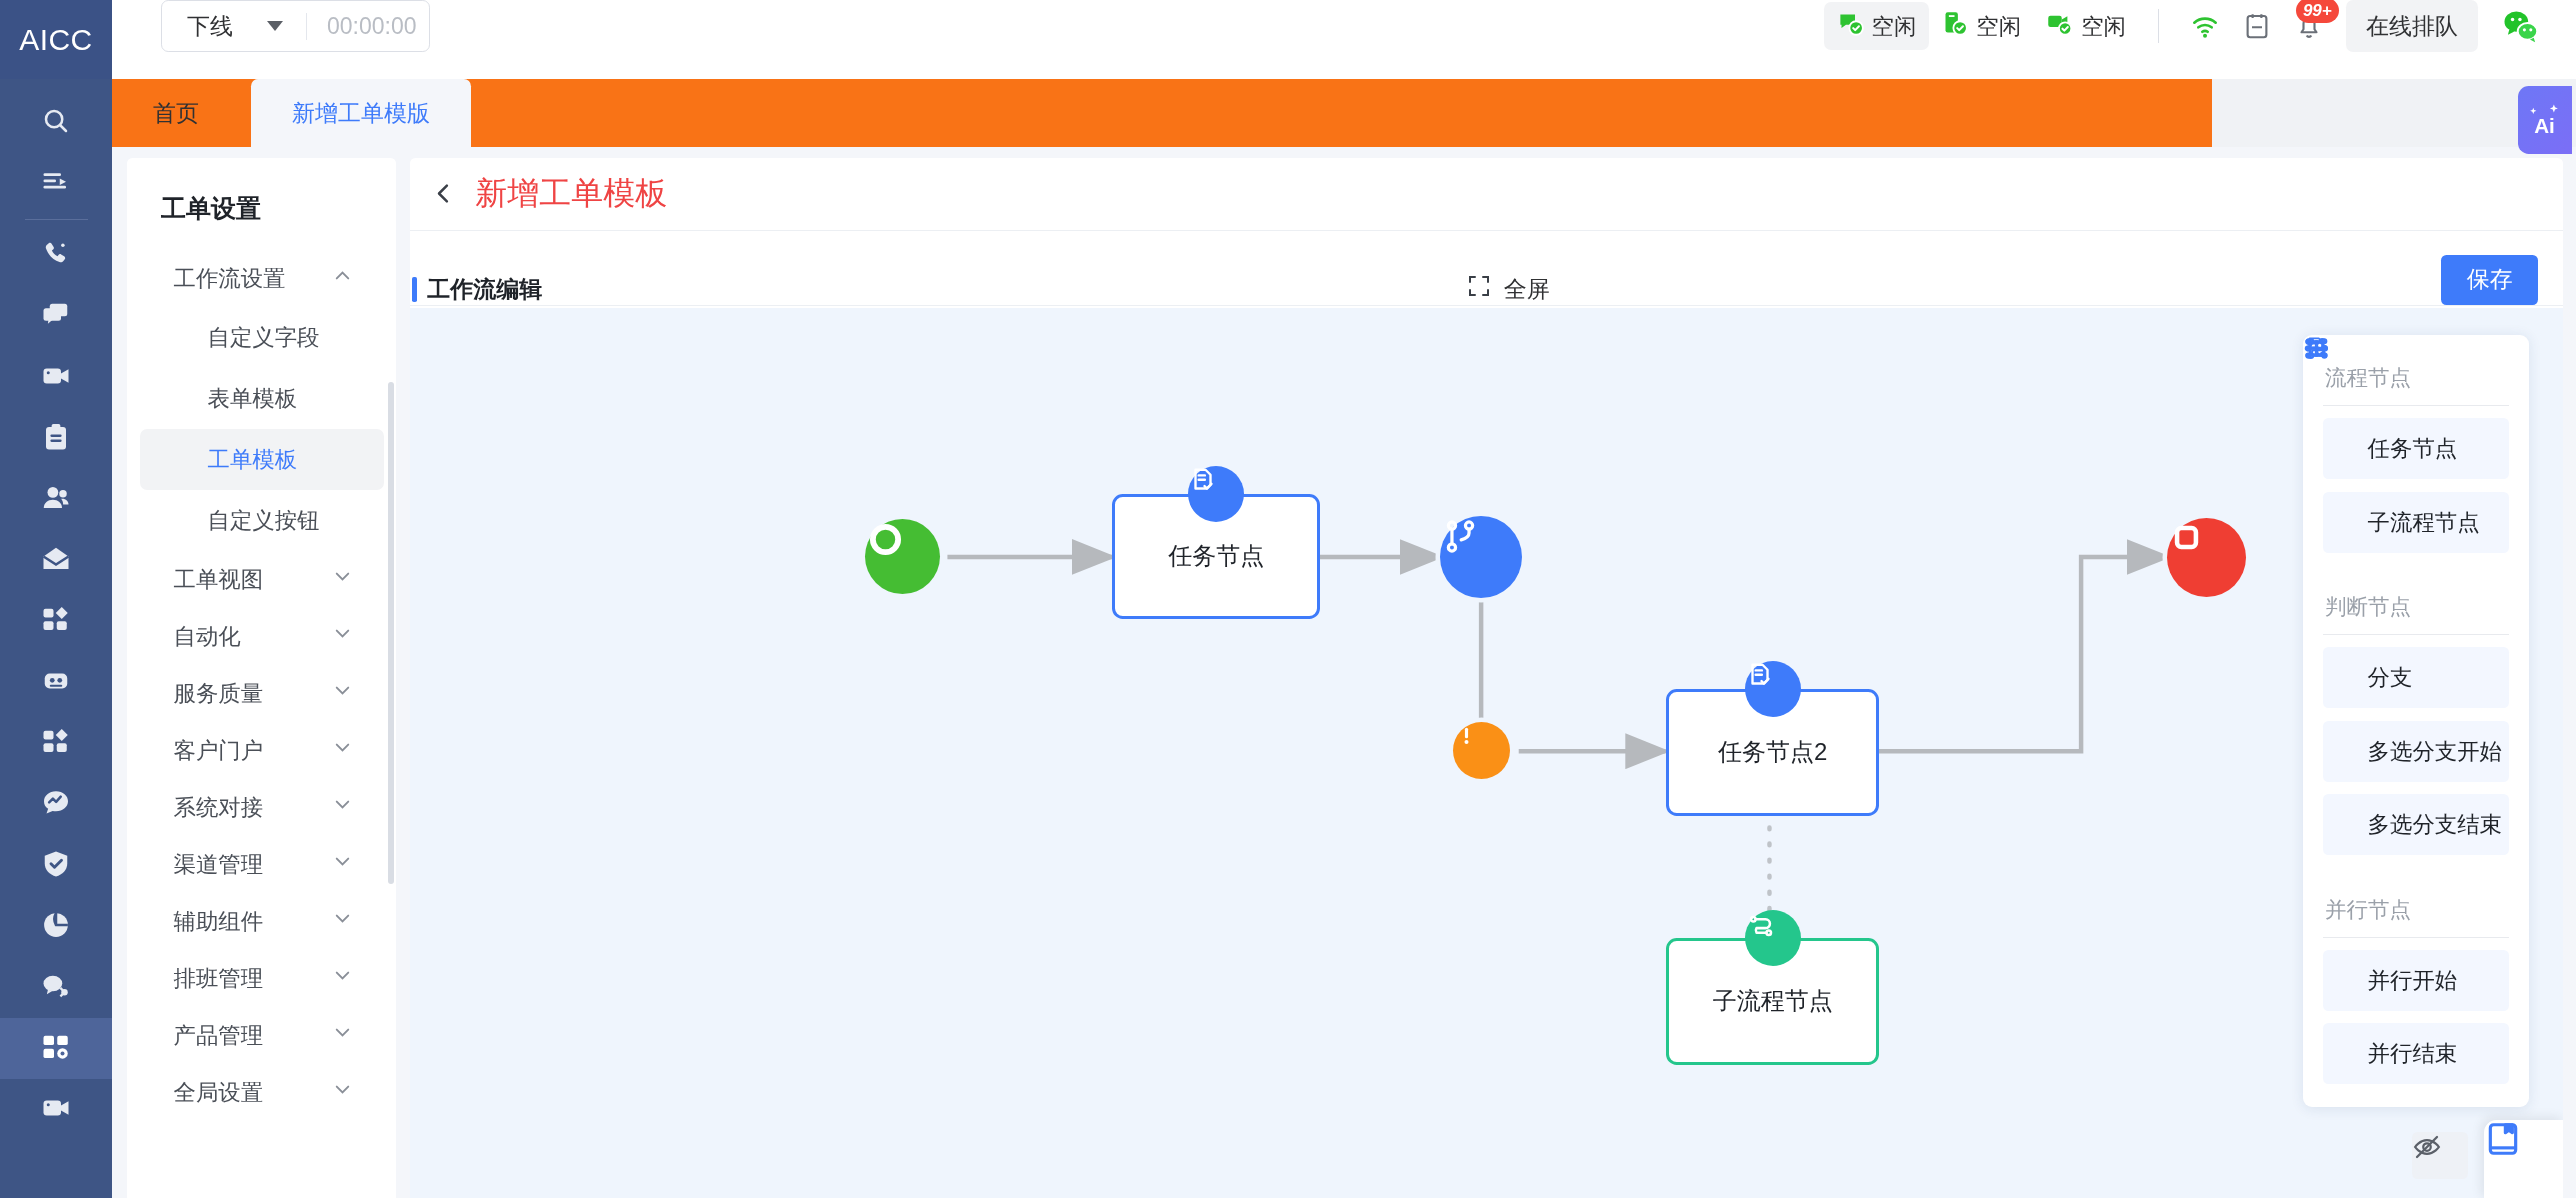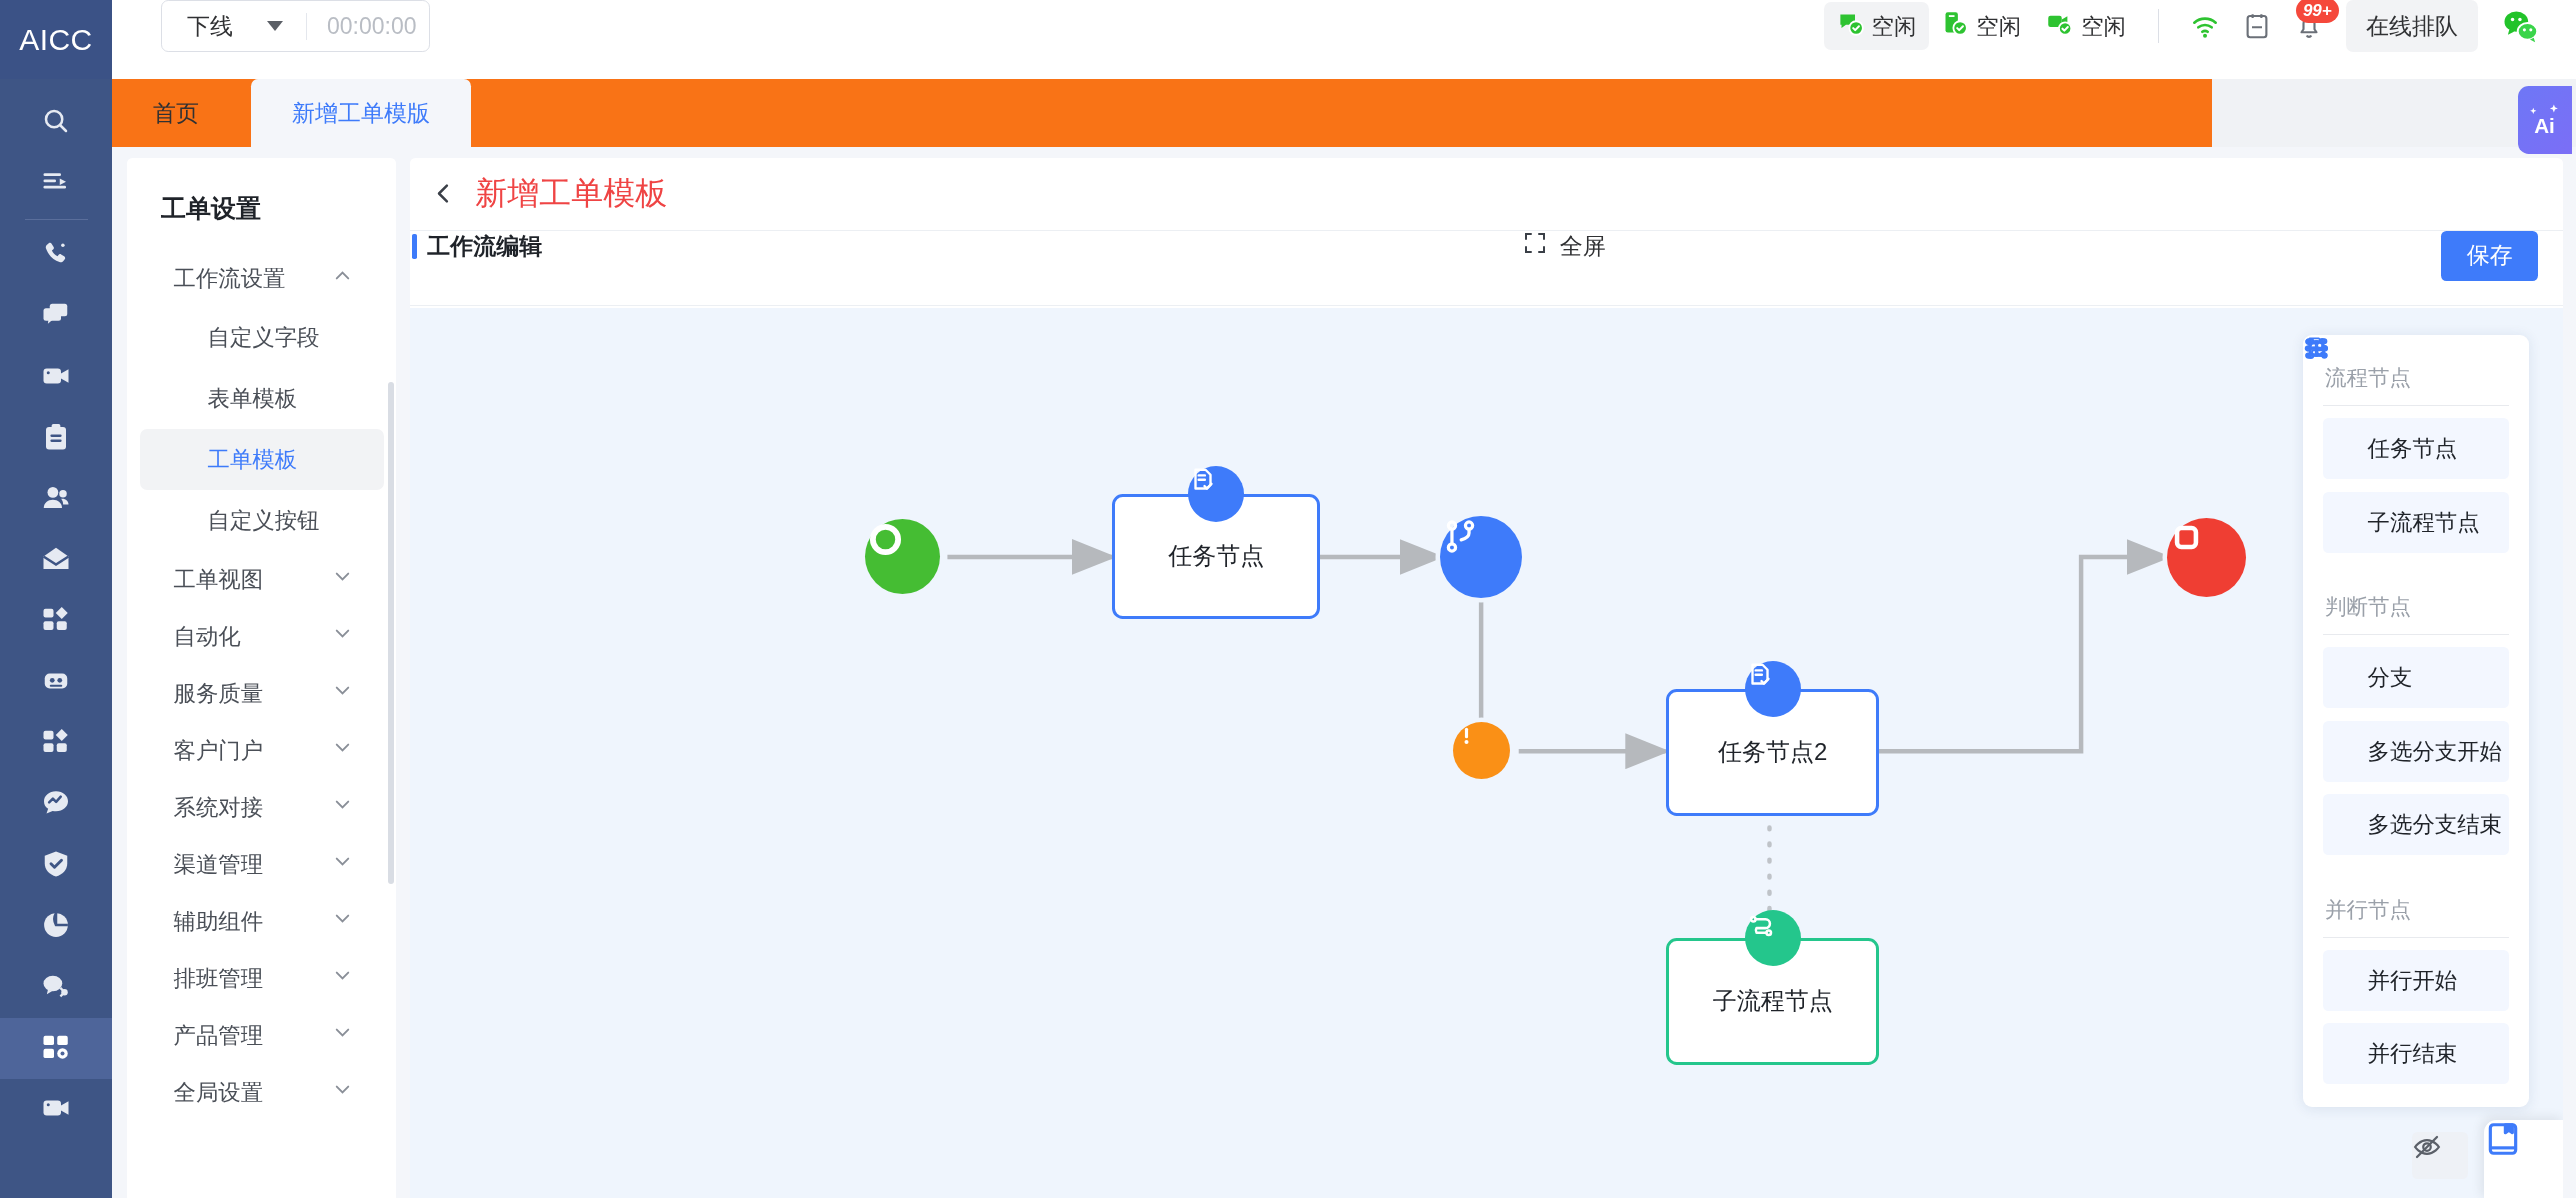--- a/index.html
+++ b/index.html
@@ -111,28 +111,28 @@
     border-radius: 5.4px 5.4px 0 0; position: relative; overflow: hidden;
   }
   #page-header {
     height: 73px; display: flex; align-items: center; padding-left: 20px;
     border-bottom: 0.9px solid #eceff3;
   }
   #back-chevron { margin-right: 18px; display: flex; }
   #page-title { font-size: 32px; color: #ef4444; }
 
   #toolbar {
-    height: 75px; display: flex; align-items: flex-start; position: relative;
-    border-bottom: 0.9px solid #eceff3; padding: 0 25px 12px 0; gap: 39px;
+    height: 75px; display: flex; align-items: flex-end; position: relative;
+    border-bottom: 0.9px solid #eceff3; padding: 0 25px 0 0; gap: 39px;
   }
   #toolbar-left { display: flex; align-items: center; padding-left: 1.8px; }
   #tb-bar { width: 4.5px; height: 25px; background: #3e7bfa; border-radius: 1.8px; margin-right: 10.7px; }
   #tb-label { font-size: 23px; color: #1f2329; font-weight: bold; }
   #fullscreen-btn {
-    position: absolute; left: 1113px; display: flex; align-items: center; gap: 12.5px;
+    position: absolute; left: 1057px; display: flex; align-items: center; gap: 12.5px;
     font-size: 23px; color: #303133;
   }
   #save-btn {
     margin-left: auto; width: 97px; height: 50px; background: #3e7bfa; color: #fff;
     font-size: 23px; border-radius: 5.4px; display: flex; align-items: center; justify-content: center;
   }
 
   
   #canvas {
     position: absolute; left: 0; top: 150px; width: 2153px; height: 891px;

